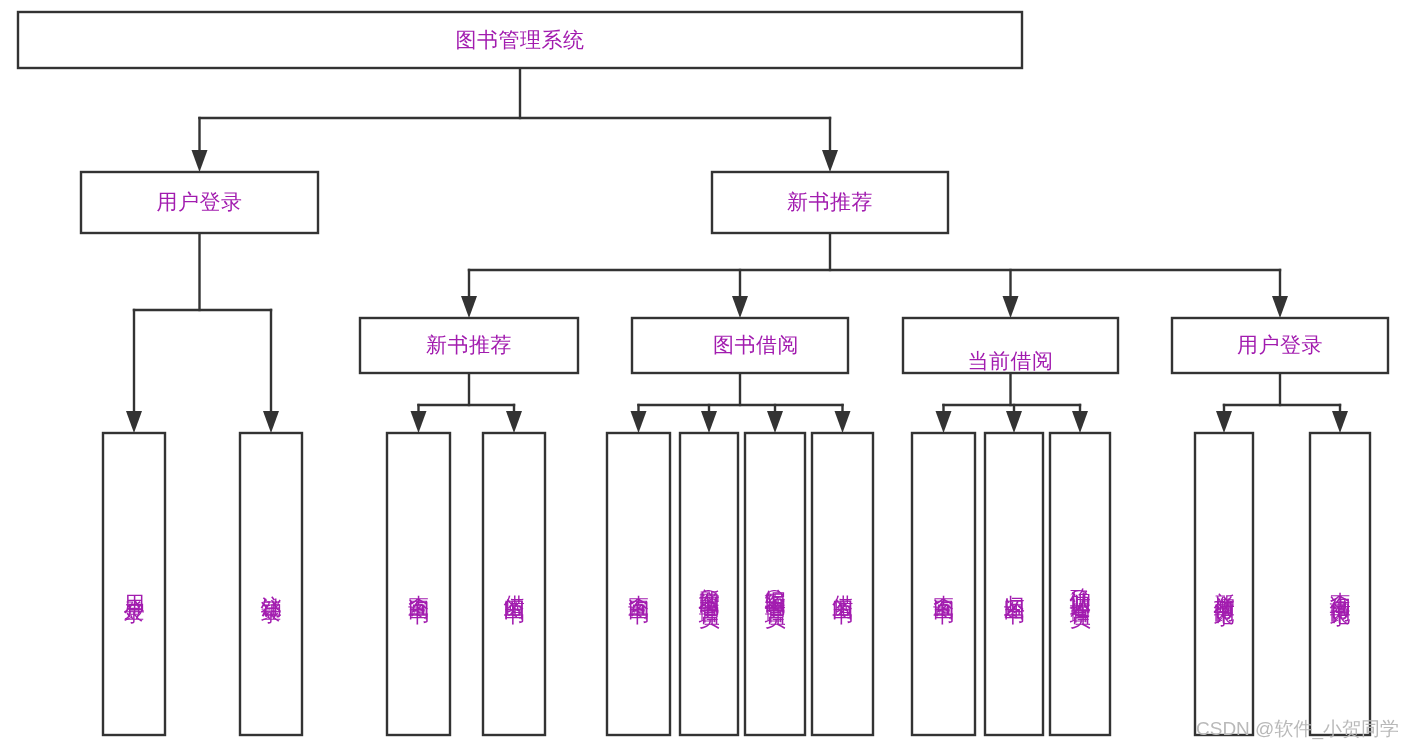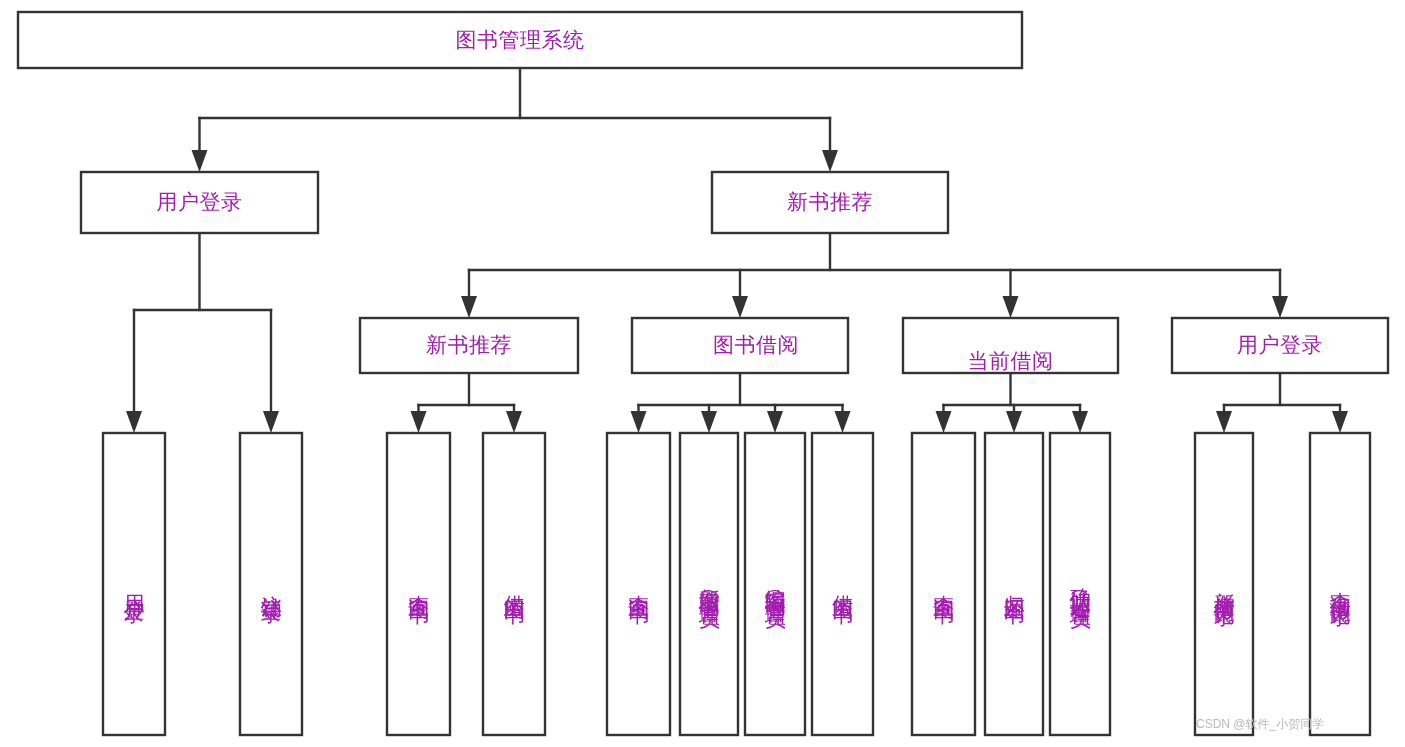--- a/index.html
+++ b/index.html
@@ -60,21 +60,21 @@
     writing-mode: horizontal-tb;
   }
   .node-label.vertical {
     writing-mode: vertical-rl;
     text-orientation: upright;
     letter-spacing: 3px;
   }
   .watermark {
     position: absolute;
     color: #b9b9b9;
-    font-size: 12px;
+    font-size: 19px;
     font-family: "Liberation Sans", "DejaVu Sans", sans-serif;
     white-space: nowrap;
     user-select: none;
     pointer-events: none;
   }
 </style>
 </head>
 <body>
 
 <div id="diagram-root">

